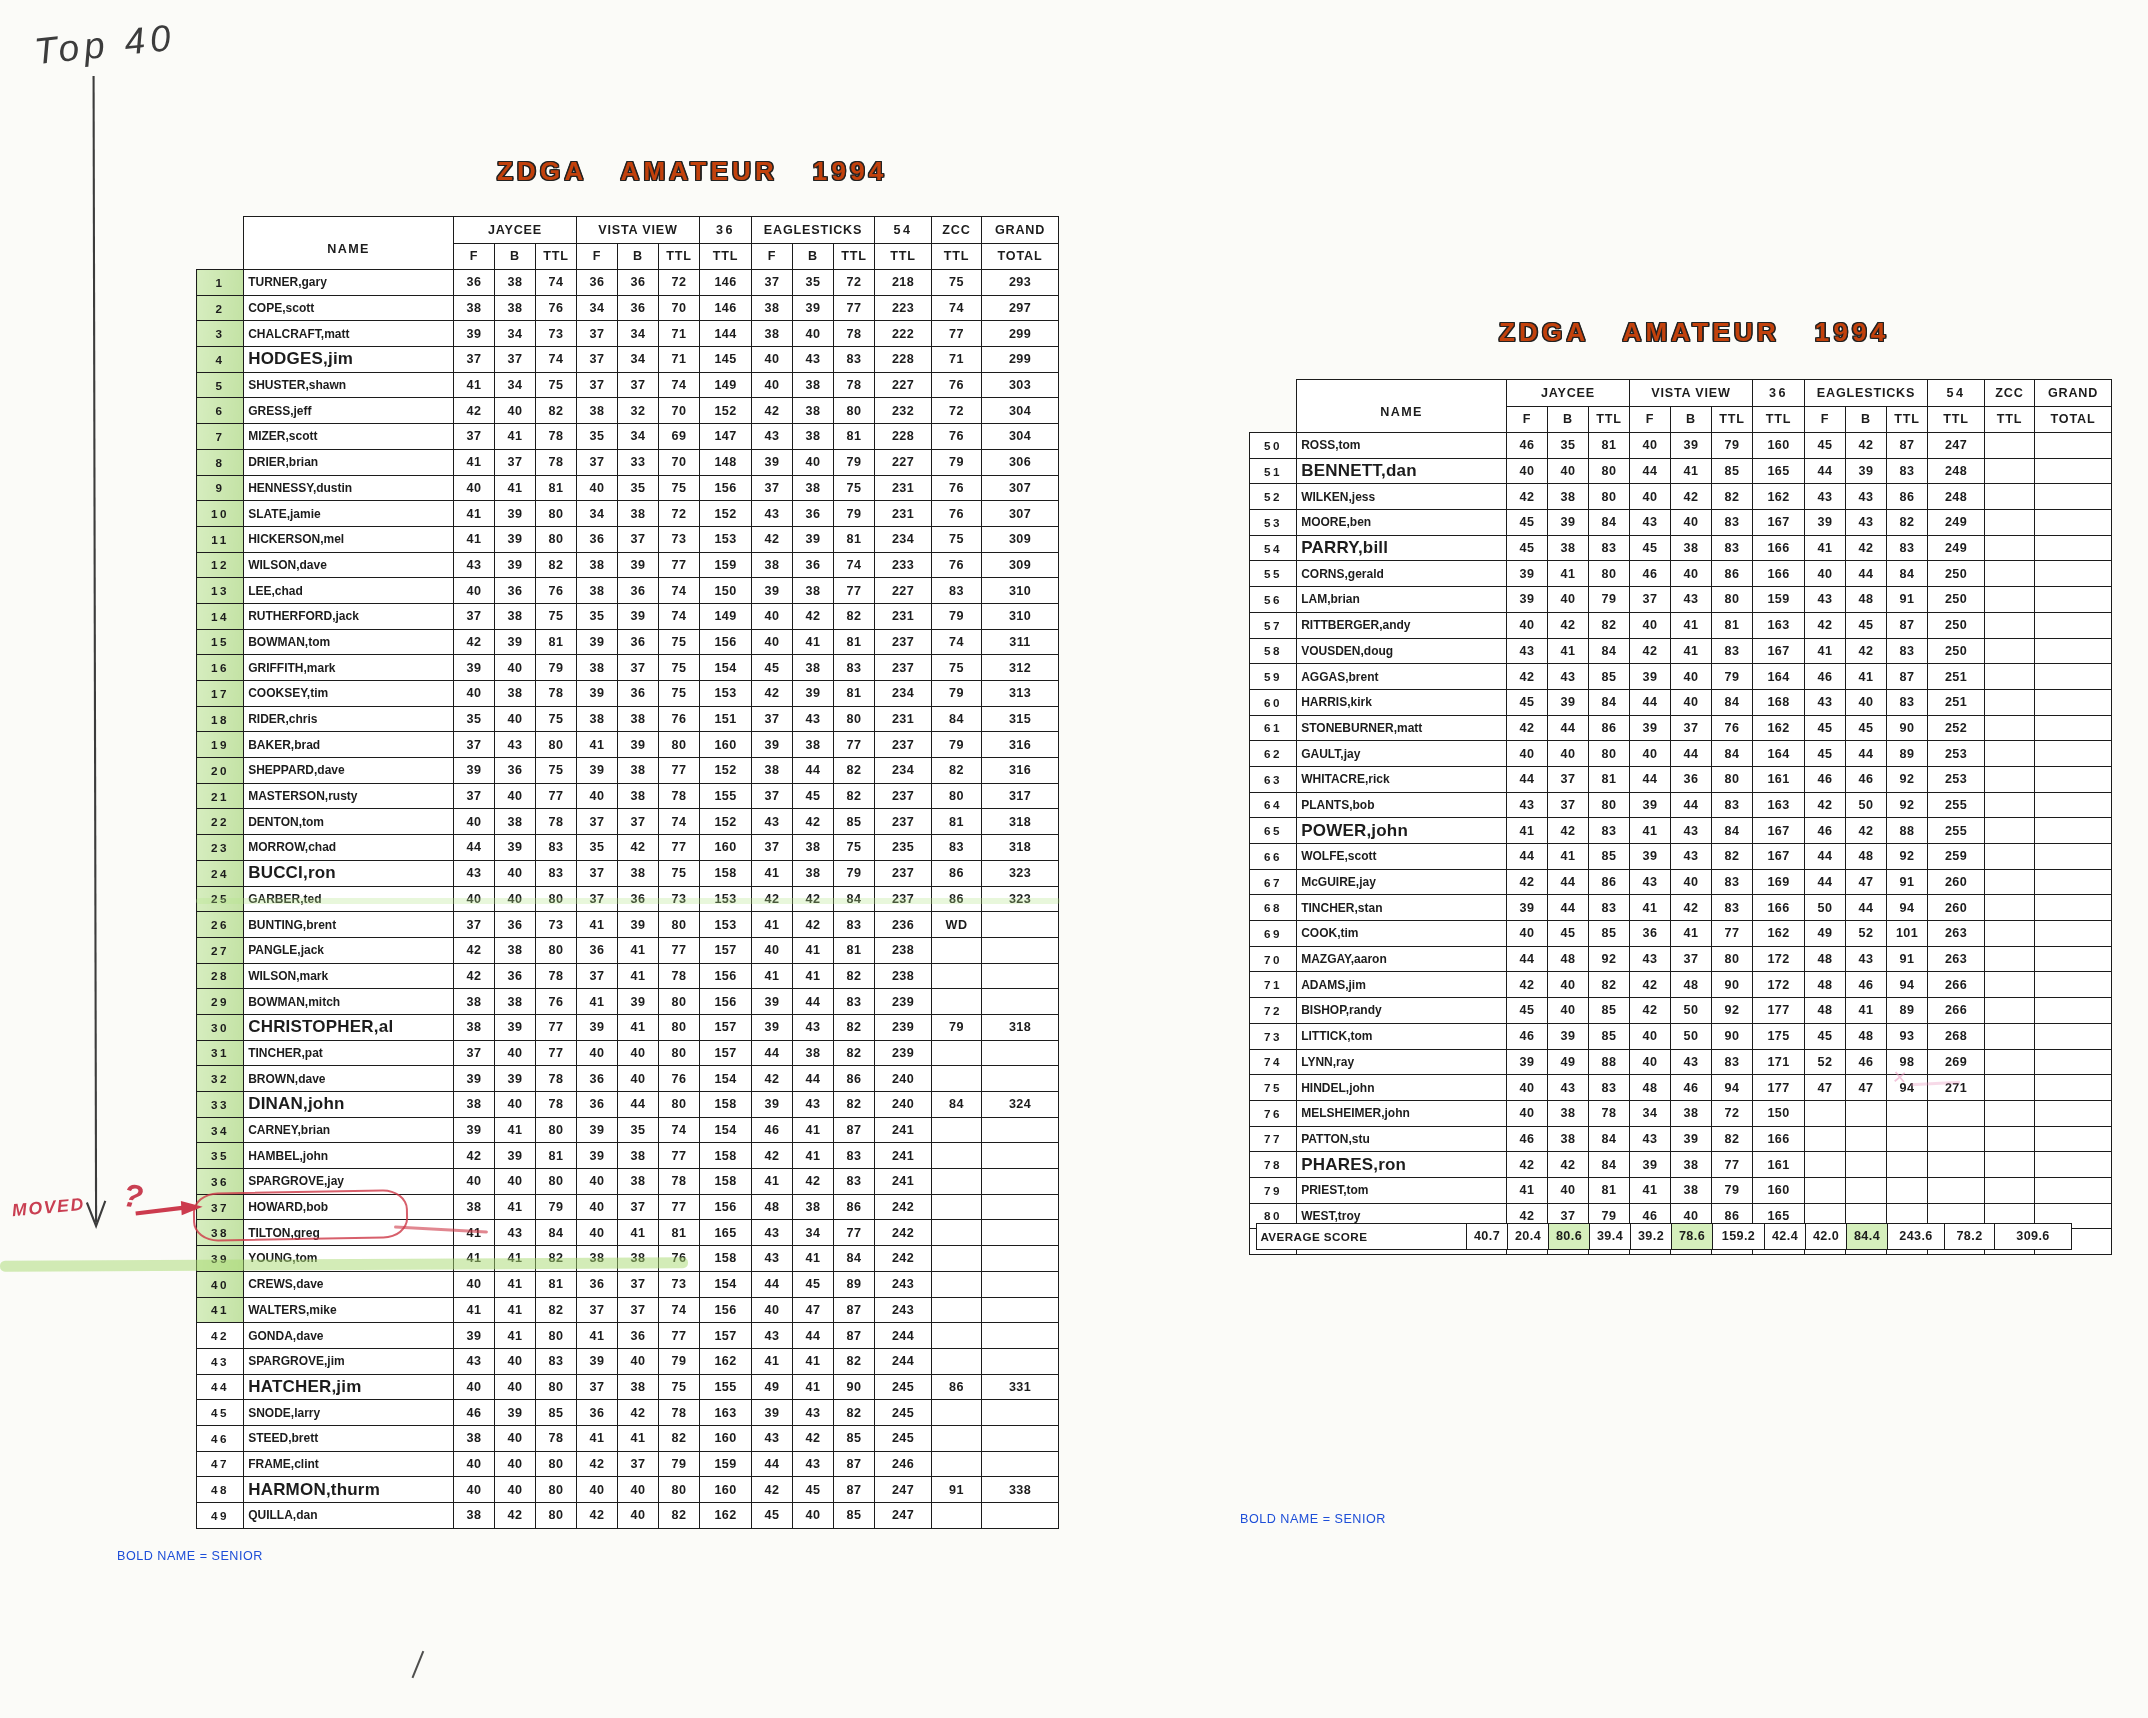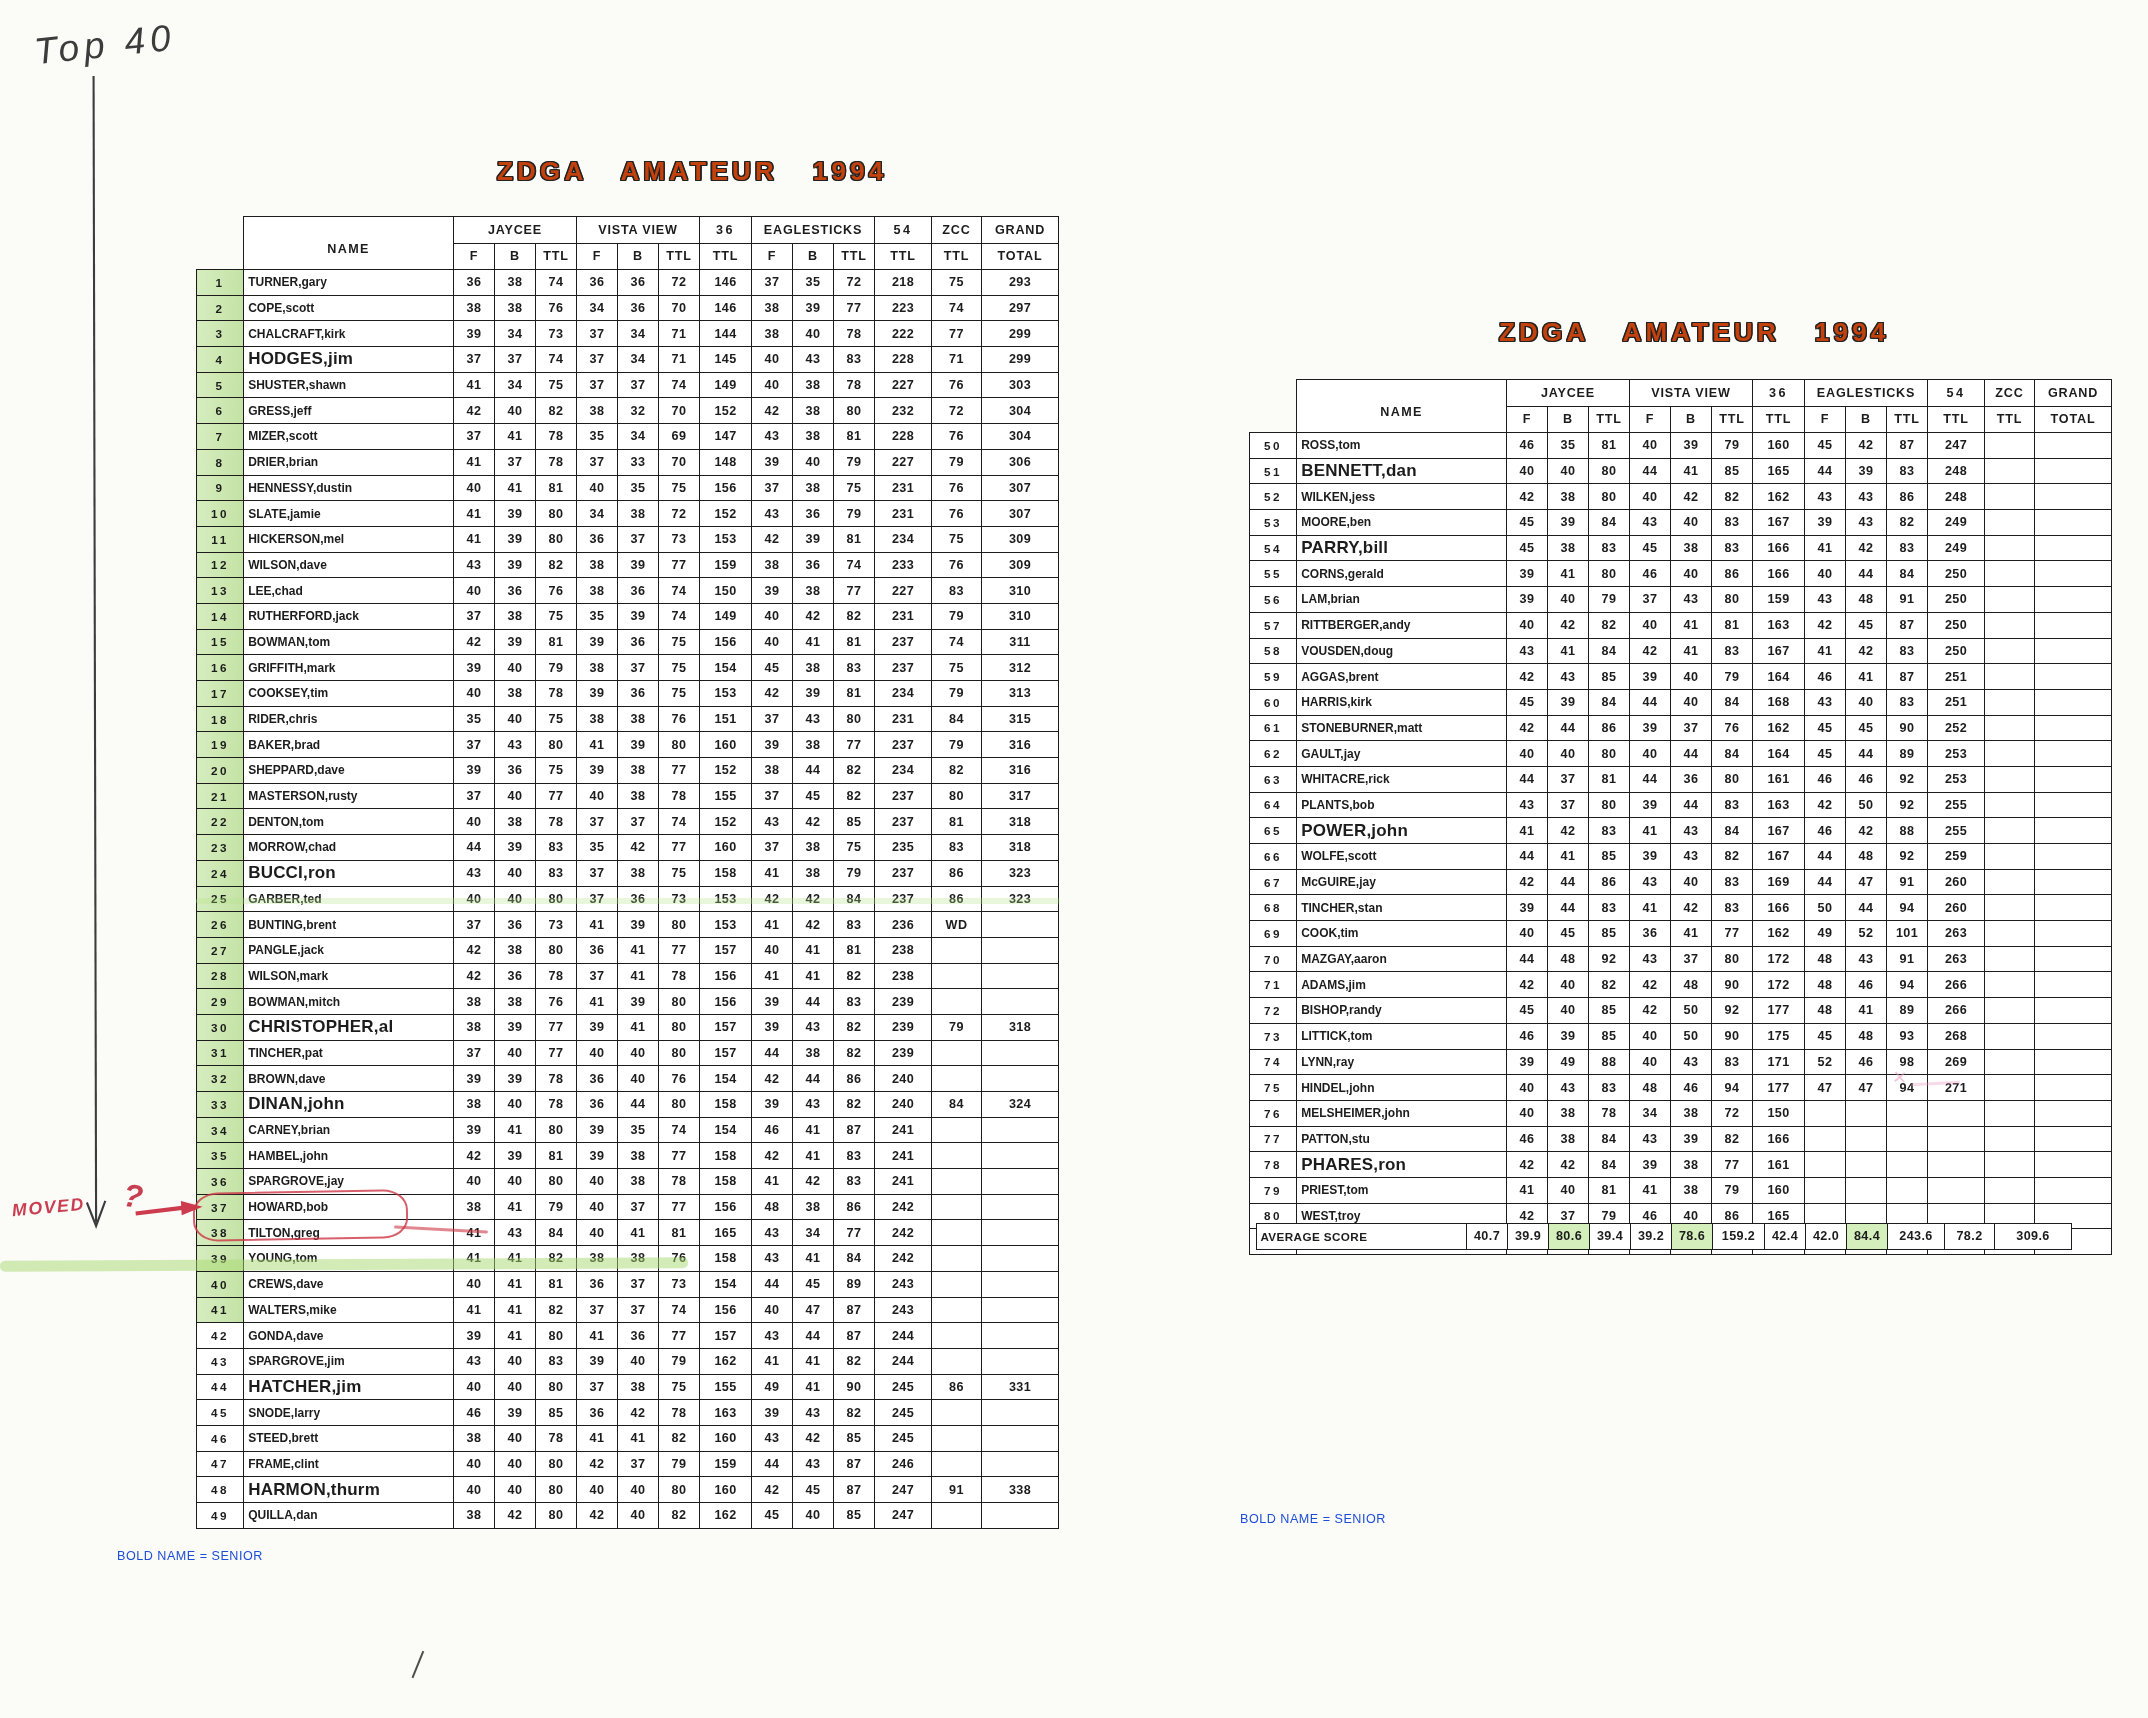--- a/index.html
+++ b/index.html
@@ -154,21 +154,21 @@
         <td class="num">146</td>
         <td class="num">38</td>
         <td class="num">39</td>
         <td class="num">77</td>
         <td class="num">223</td>
         <td class="num">74</td>
         <td class="num">297</td>
       </tr>
       <tr>
         <td class="rank green">3</td>
-        <td class="pname">CHALCRAFT,kirk</td>
+        <td class="pname">CHALCRAFT,matt</td>
         <td class="num">39</td>
         <td class="num">34</td>
         <td class="num">73</td>
         <td class="num">37</td>
         <td class="num">34</td>
         <td class="num">71</td>
         <td class="num">144</td>
         <td class="num">38</td>
         <td class="num">40</td>
         <td class="num">78</td>
@@ -1584,21 +1584,21 @@
       <col style="width:41px">
       <col style="width:41px">
     <col style="width:57px">
       <col style="width:50px">
       <col style="width:77px">
   </colgroup>
   <tbody>
       <tr id="avg-row">
         <td class="avg-label">AVERAGE SCORE</td>
         <td class="num">40.7</td>
-        <td class="num">39.9</td>
+        <td class="num">20.4</td>
         <td class="num green-avg">80.6</td>
         <td class="num">39.4</td>
         <td class="num">39.2</td>
         <td class="num green-avg">78.6</td>
         <td class="num">159.2</td>
         <td class="num">42.4</td>
         <td class="num">42.0</td>
         <td class="num green-avg">84.4</td>
         <td class="num">243.6</td>
         <td class="num">78.2</td>

